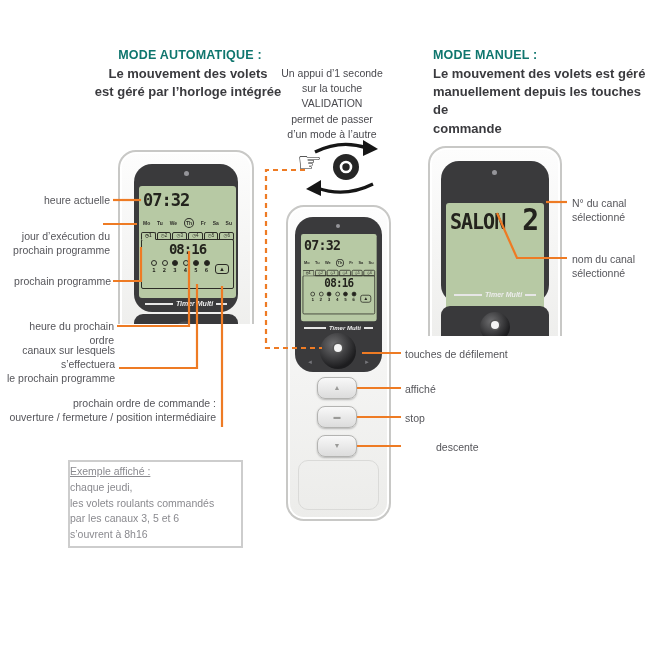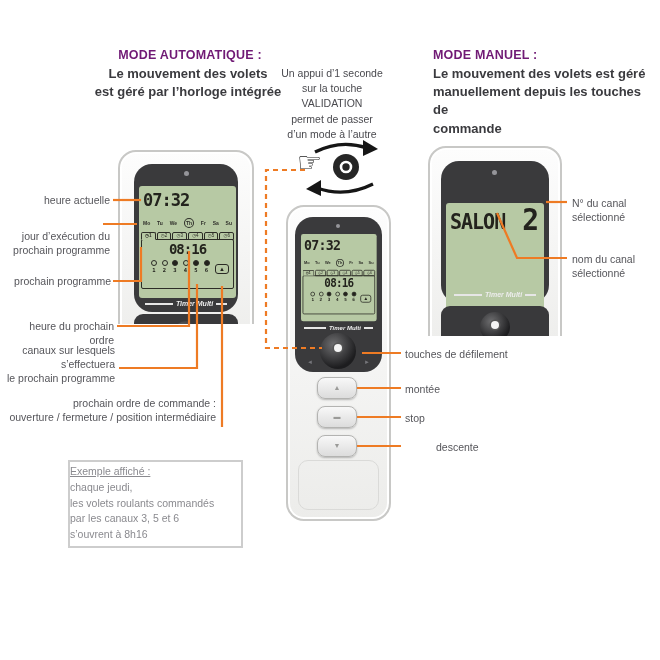--- a/index.html
+++ b/index.html
@@ -4,21 +4,21 @@
 <style>
   * { margin:0; padding:0; box-sizing:border-box; }
   html,body { background:#fff; }
   .stage {
     position:relative; width:660px; height:660px; background:#fff;
     font-family:"Liberation Sans", sans-serif; overflow:hidden;
   }
   .pre { white-space:pre-line; }
 
   
-  .h-mode { position:absolute; color:#701a75; font-weight:bold; font-size:12.5px; letter-spacing:.2px; }
+  .h-mode { position:absolute; color:#0f766e; font-weight:bold; font-size:12.5px; letter-spacing:.2px; }
   .h-auto { left:90px; top:48px; width:200px; text-align:center; }
   .h-manual { left:433px; top:48px; width:220px; text-align:left; }
   .t-intro { position:absolute; color:#3a3a3e; font-weight:bold; font-size:13px; line-height:1.4; }
   .t-auto { left:68px; top:65px; width:240px; text-align:center; }
   .t-manual { left:433px; top:65px; width:225px; text-align:left; }
   .t-switch { position:absolute; left:262px; top:66px; width:140px; text-align:center;
               color:#4a4a4f; font-size:10.5px; line-height:1.45; }
 
   
   .lbl { position:absolute; color:#55555a; font-size:10.5px; line-height:1.35; z-index:6; }
@@ -321,21 +321,21 @@
   <div class="lbl lbl-canaux pre">canaux sur lesquels
 s’effectuera
 le prochain programme</div>
   <div class="lbl lbl-ordre pre">prochain ordre de commande :
 ouverture / fermeture / position intermédiaire</div>
   <div class="lbl lbl-num pre">N° du canal
 sélectionné</div>
   <div class="lbl lbl-nom pre">nom du canal
 sélectionné</div>
   <div class="lbl lbl-defil">touches de défilement</div>
-  <div class="lbl lbl-montee">montée</div>
+  <div class="lbl lbl-montee">affiché</div>
   <div class="lbl lbl-stop">stop</div>
   <div class="lbl lbl-desc">descente</div>
 
   <div class="exbox">
     <div class="ex-title">Exemple affiché :</div>
     <div class="pre">chaque jeudi,
 les volets roulants commandés
 par les canaux 3, 5 et 6
 s’ouvrent à 8h16</div>
   </div>

